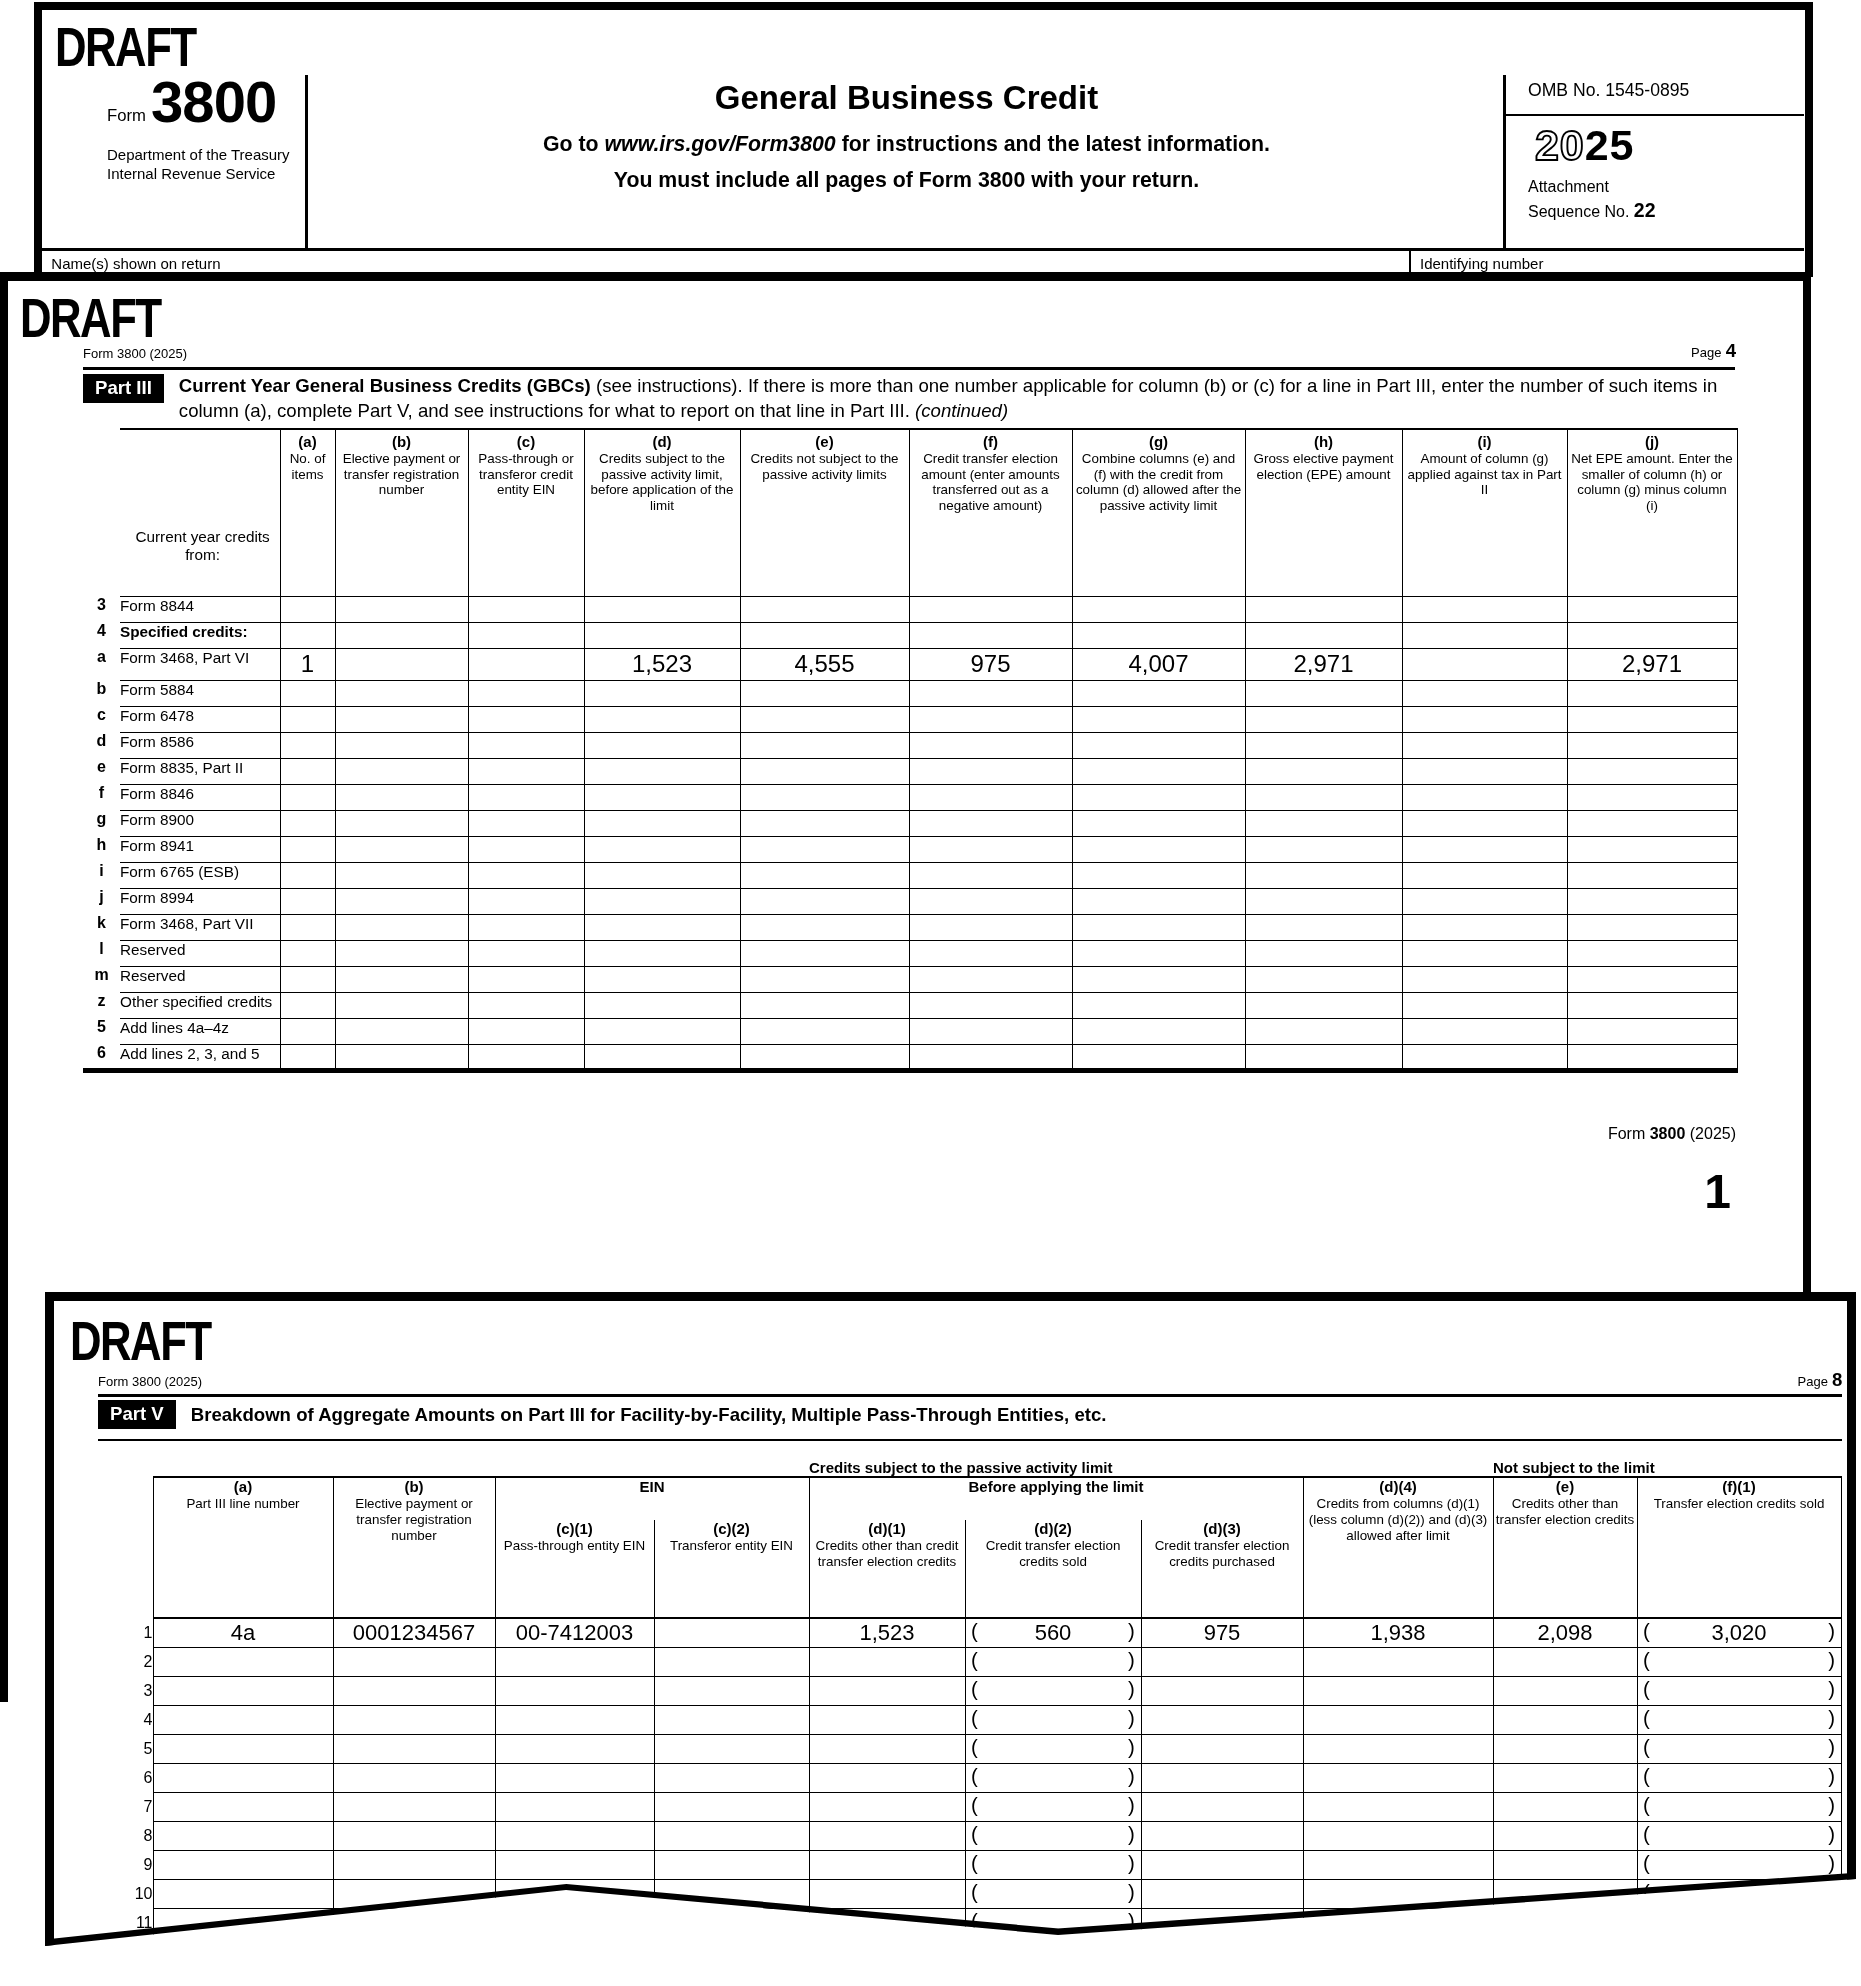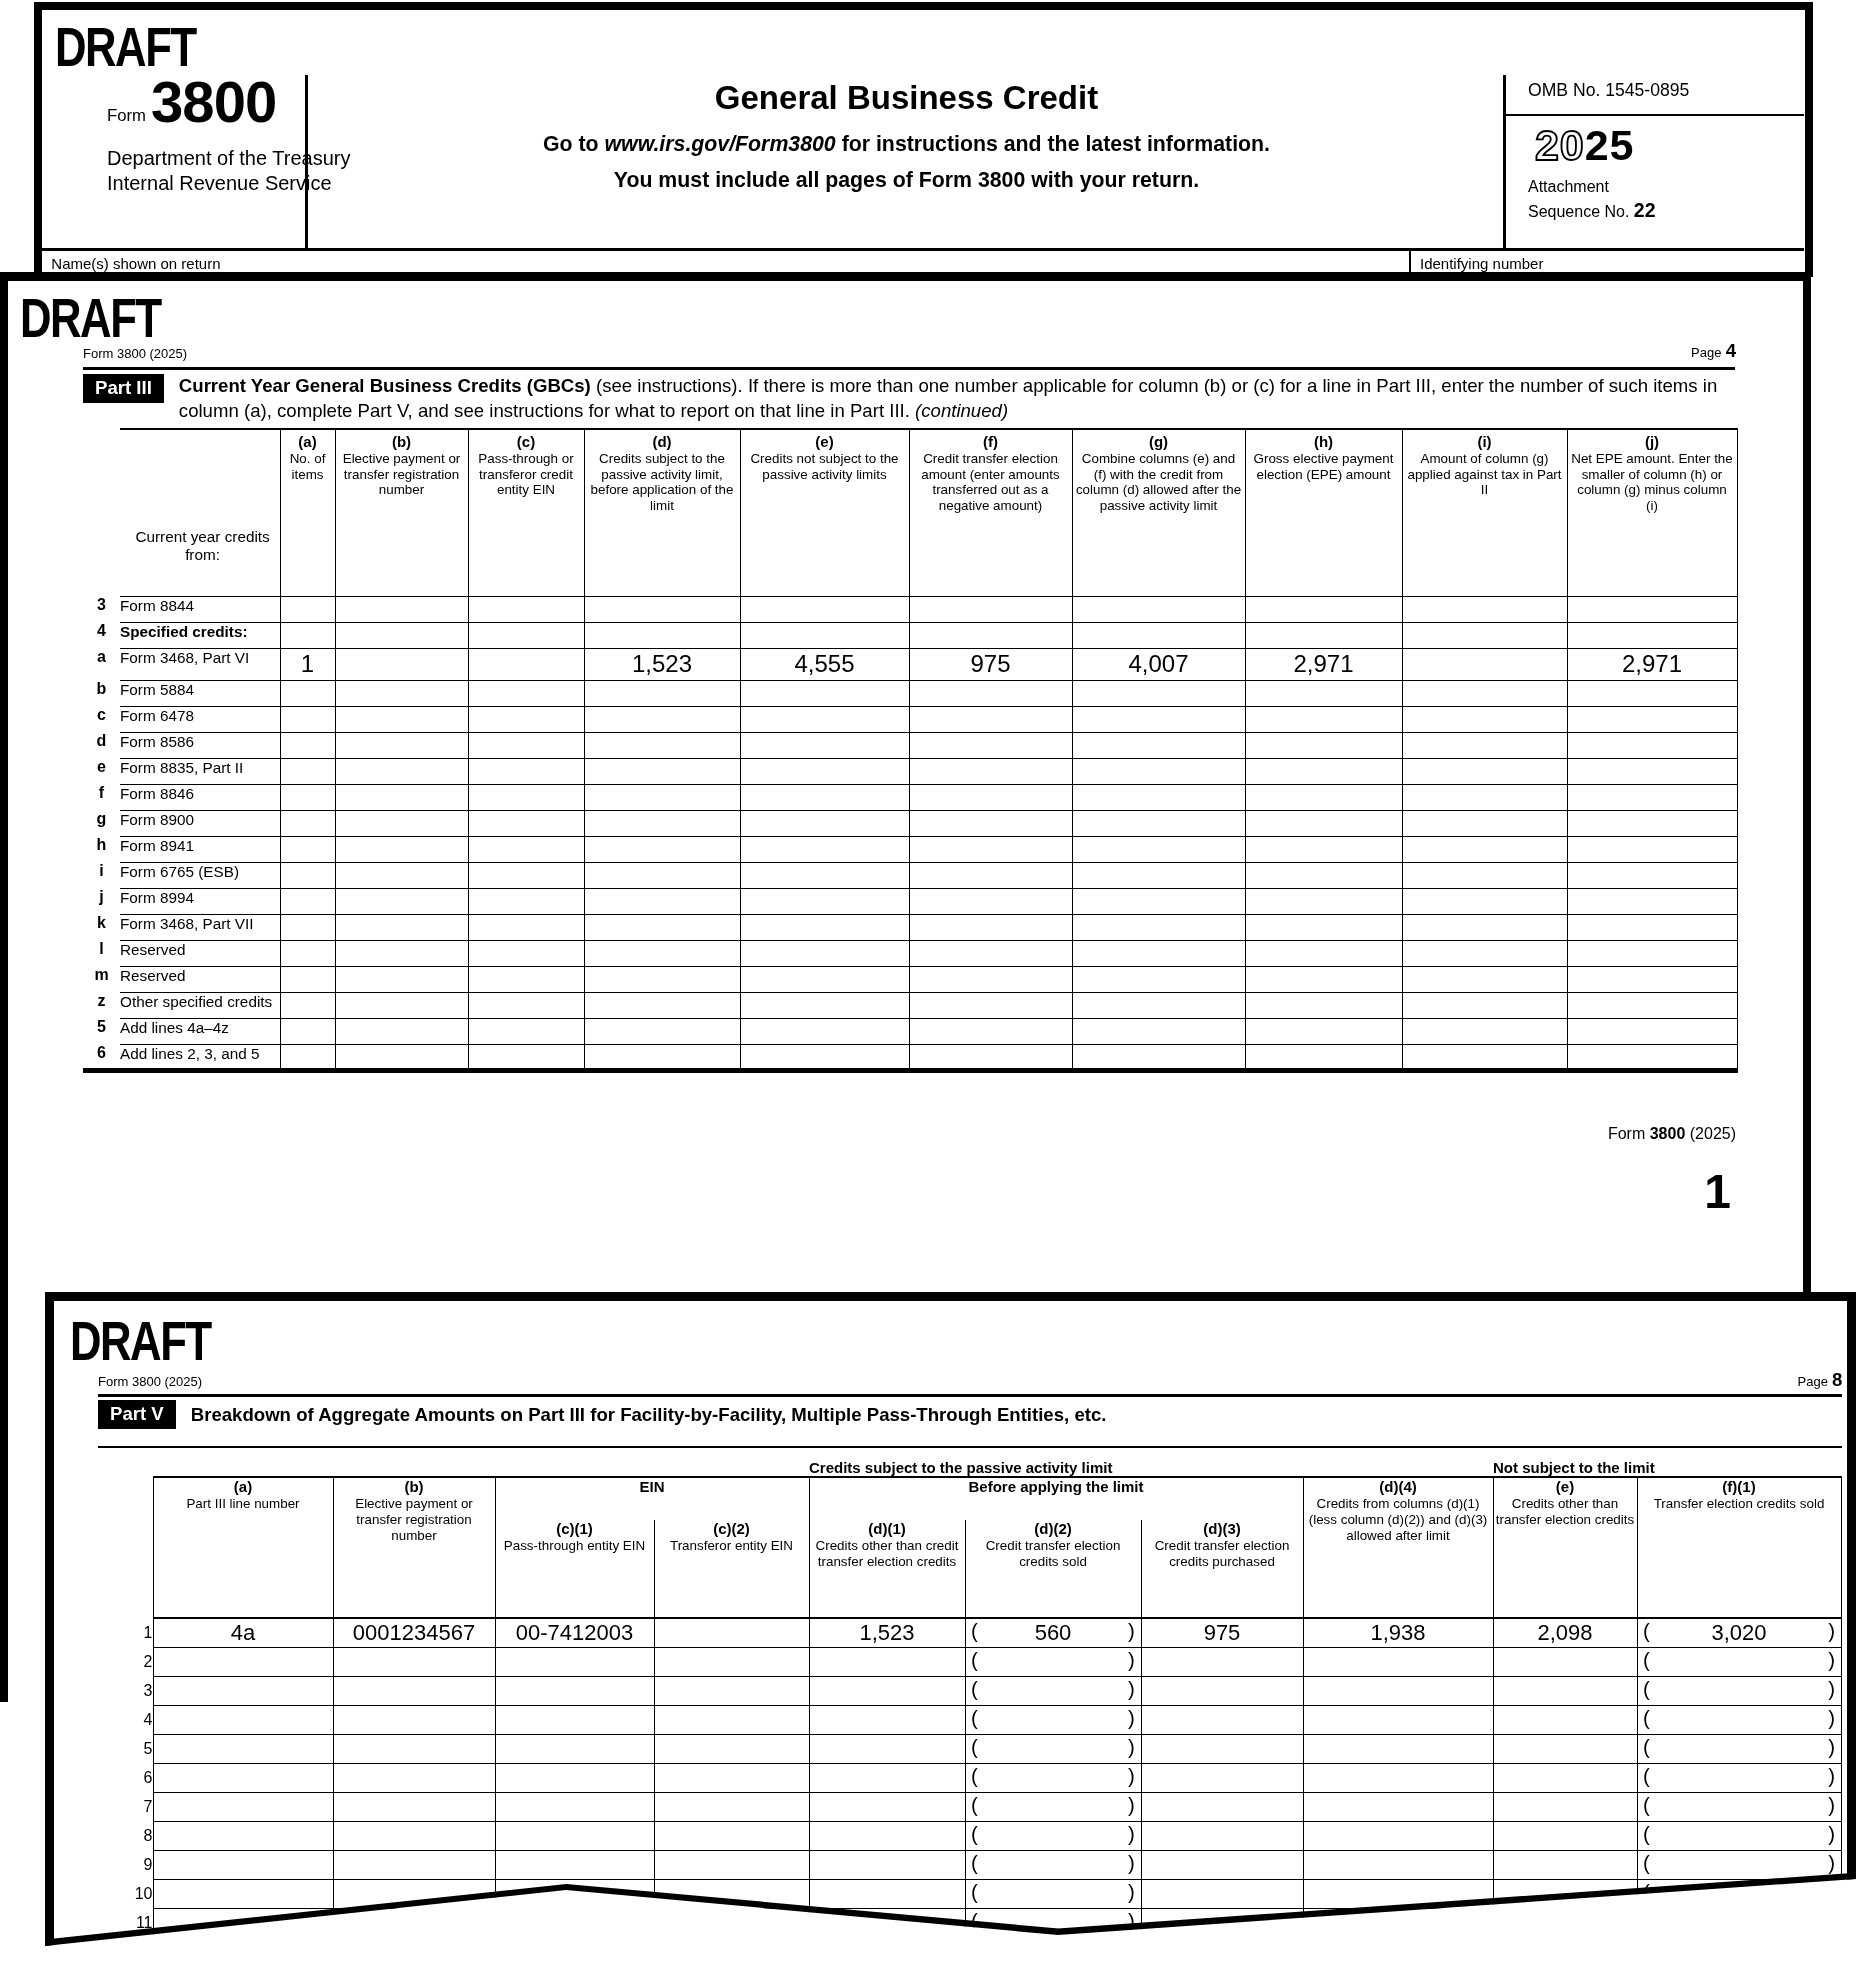--- a/index.html
+++ b/index.html
@@ -18,21 +18,21 @@
     transform:scaleX(.78);transform-origin:left top;white-space:nowrap}
   .vline{position:absolute;background:#000}
   .hline{position:absolute;background:#000}
   .abs{position:absolute}
   .b{font-weight:bold}
   .i{font-style:italic}
 
   
   .form-word{font-size:16.7px}
   .form-number{font-size:58px;font-weight:bold;letter-spacing:-0.9px}
-  .dept{font-size:20px;line-height:1.25}
+  .dept{font-size:15px;line-height:1.25}
   .center-block{text-align:center}
   .main-title{font-size:33px;font-weight:bold;margin:8px 0 15px}
   .goto-line{font-size:21.3px;font-weight:bold;margin:0 0 11px}
   .include-line{font-size:21.3px;font-weight:bold;margin:4px}
   .omb{font-size:17.6px}
   .year{font-size:43px;font-weight:bold;letter-spacing:0.9px}
   .year-outline{color:#fff;-webkit-text-stroke:1.9px #000;text-shadow:0 0 0.9px #000}
   .attach{font-size:16px;line-height:1.3}
   .seq-num{font-size:19.5px;font-weight:bold}
   .small-label{font-size:15px}
@@ -456,21 +456,21 @@
   <span class="abs big-page" style="right:72px;top:883px">1</span>
 </div>
 
 <div class="sheet" id="sheet3">
   <div class="draft abs" style="left:16px;top:6.5px">DRAFT</div>
 
   <span class="abs form-head" style="left:44px;top:73px">Form 3800 (2025)</span>
   <span class="abs" style="right:4.6px;top:68px"><span class="page-head">Page</span> <span class="page-num">8</span></span>
   <div class="hline" style="left:44px;top:93px;width:1744px;height:2.8px"></div>
 
-  <div class="abs part-bar" style="left:44px;top:99px;width:1744px;border-bottom:2.8px solid #000;padding-bottom:17px">
+  <div class="abs part-bar" style="left:44px;top:99px;width:1744px;border-bottom:2.8px solid #000;padding-bottom:10px">
     <div class="part-box">Part V</div>
     <div class="part-text b" style="padding-top:2.8px">Breakdown of Aggregate Amounts on Part III for Facility-by-Facility, Multiple Pass-Through Entities, etc.</div>
   </div>
 
   <table class="ftable" id="p5-table" style="left:39px;top:148px;width:1748px">
     <colgroup>
       <col style="width:60px">
         <col style="width:180px">
         <col style="width:162px">
         <col style="width:159px">

